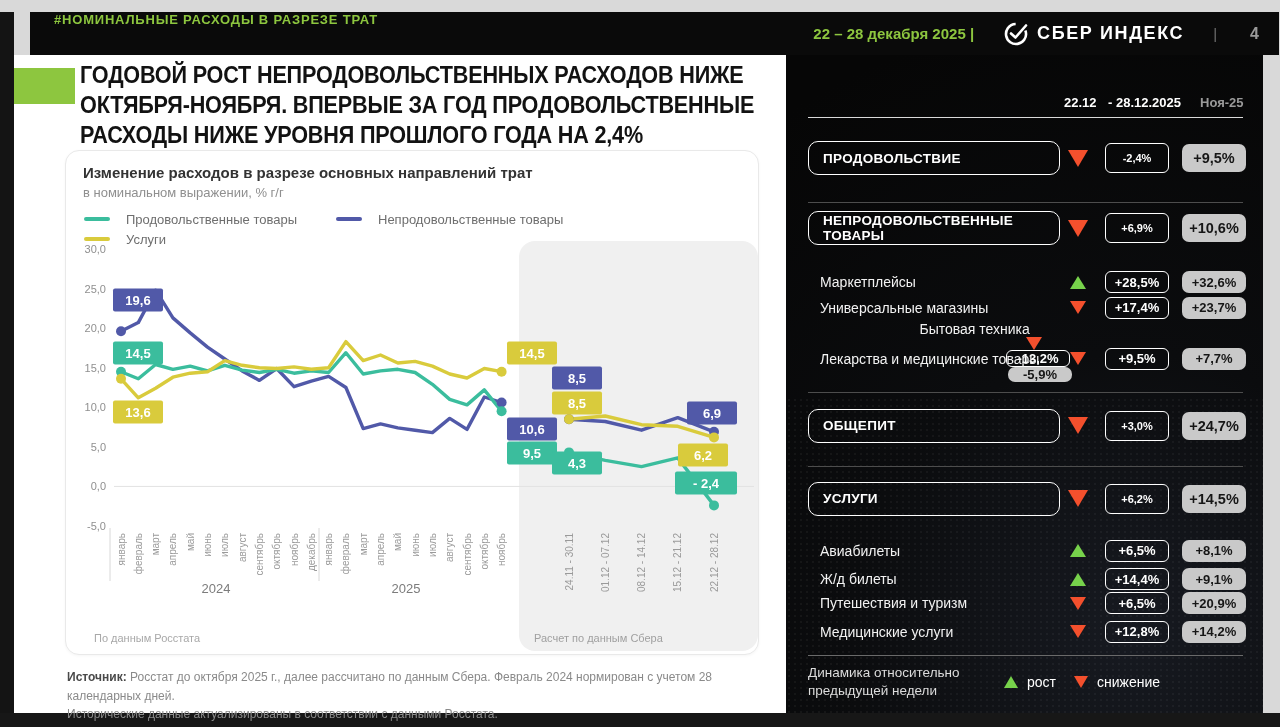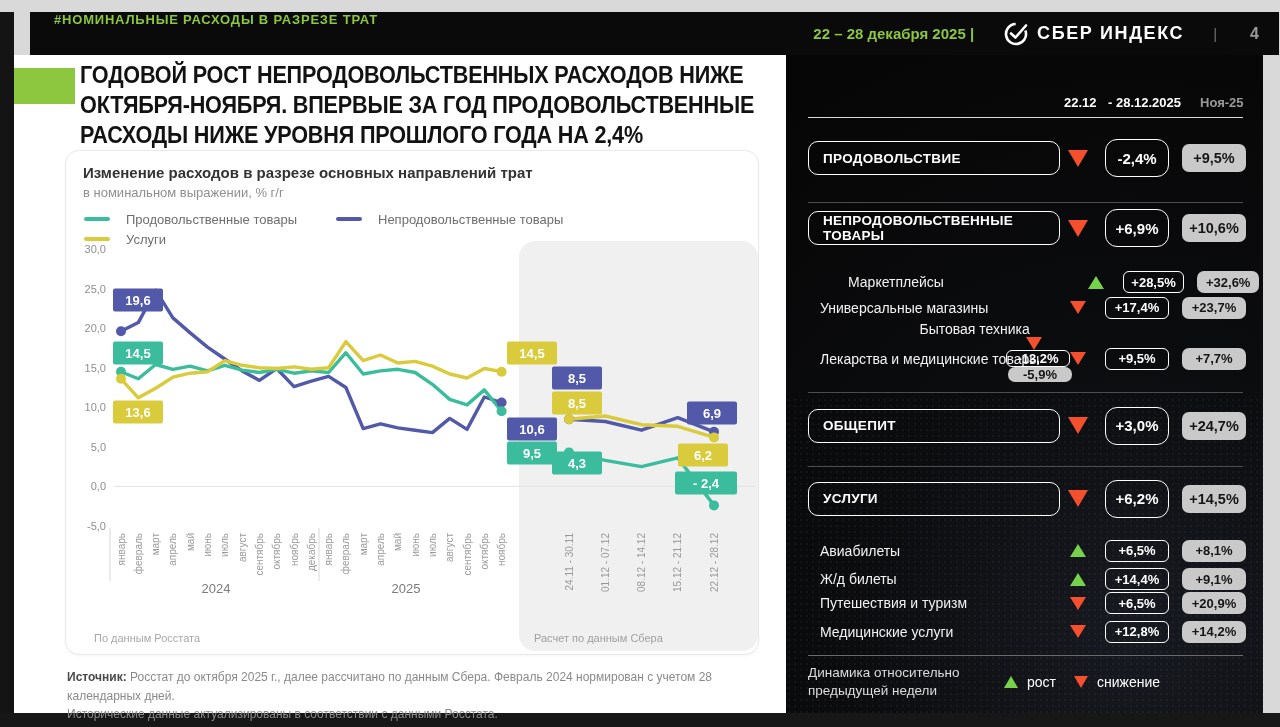--- a/index.html
+++ b/index.html
@@ -50,22 +50,22 @@
   .sub-row{height:24px;}
   .cat-box{width:252px;height:34px;border:1.5px solid #fff;border-radius:10px;display:flex;
            align-items:center;padding-left:14px;font-size:13.5px;font-weight:700;letter-spacing:.3px;}
   .sub-label{width:252px;font-size:14px;color:#f2f2f2;padding-left:12px;}
   .arrow-cell{width:36px;display:flex;justify-content:center;align-items:center;}
   .tri{width:0;height:0;}
   .tri.up{border-left:10px solid transparent;border-right:10px solid transparent;border-bottom:17px solid var(--up);}
   .tri.down{border-left:10px solid transparent;border-right:10px solid transparent;border-top:17px solid var(--down);}
   .sub-row .tri.up{border-left-width:8px;border-right-width:8px;border-bottom-width:13px;}
   .sub-row .tri.down{border-left-width:8px;border-right-width:8px;border-top-width:13px;}
-  .val-box{width:64px;height:38px;border:1.5px solid #fff;border-radius:12px;display:flex;
-           align-items:center;justify-content:center;font-size:15px;font-weight:700;margin-left:9px;}
+  .val-box{width:64px;height:30px;border:1.5px solid #fff;border-radius:6px;display:flex;
+           align-items:center;justify-content:center;font-size:11px;font-weight:700;margin-left:9px;}
   .badge{width:64px;height:28px;background:var(--badge);border-radius:7px;color:#161616;display:flex;
          align-items:center;justify-content:center;font-size:14.5px;font-weight:700;margin-left:13px;}
   .sub-row .val-box{height:22px;font-size:13px;border-radius:6px;}
   .sub-row .badge{height:22px;font-size:13px;}
   .panel-legend{position:absolute;left:22px;top:600px;width:435px;height:53px;border-top:1px solid #6a6a6a;
                 display:flex;align-items:center;}
   .pl-title{width:178px;font-size:13.5px;color:#dcdcdc;line-height:1.3;white-space:pre-line;}
   .pl-item{display:flex;align-items:center;gap:9px;font-size:14px;color:#fff;margin-left:18px;}
   .pl-item .tri.up{border-left-width:7px;border-right-width:7px;border-bottom-width:12px;}
   .pl-item .tri.down{border-left-width:7px;border-right-width:7px;border-top-width:12px;}
@@ -229,21 +229,21 @@
         <div class="sep" style="margin-top: 27px;"></div>
         <div class="cat-row" style="margin-top: 8px;">
           <div class="cat-box">НЕПРОДОВОЛЬСТВЕННЫЕ ТОВАРЫ</div>
           <div class="arrow-cell">
             <span class="tri down"></span>
           </div>
           <div class="val-box">+6,9%</div>
           <div class="badge">+10,6%</div>
         </div>
         <div style="margin-top: 25px;">
-          <div class="sub-row" style="margin-bottom: 1.5px; margin-left: 28px;">
+          <div class="sub-row" style="margin-bottom: 1.5px;">
             <div class="sub-label">Маркетплейсы</div>
             <div class="arrow-cell">
               <span class="tri up"></span>
             </div>
             <div class="val-box">+28,5%</div>
             <div class="badge">+32,6%</div>
           </div>
           <div class="sub-row" style="margin-bottom: 1.5px;">
             <div class="sub-label">Универсальные магазины</div>
             <div class="arrow-cell">

